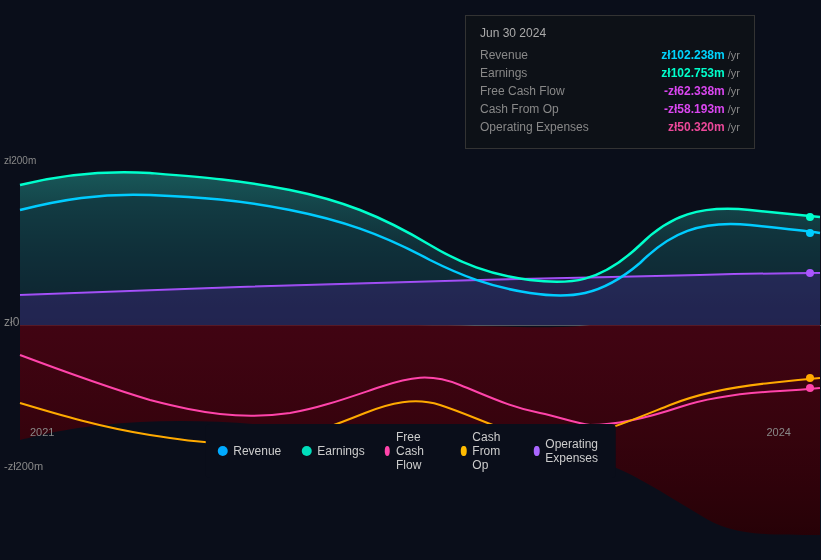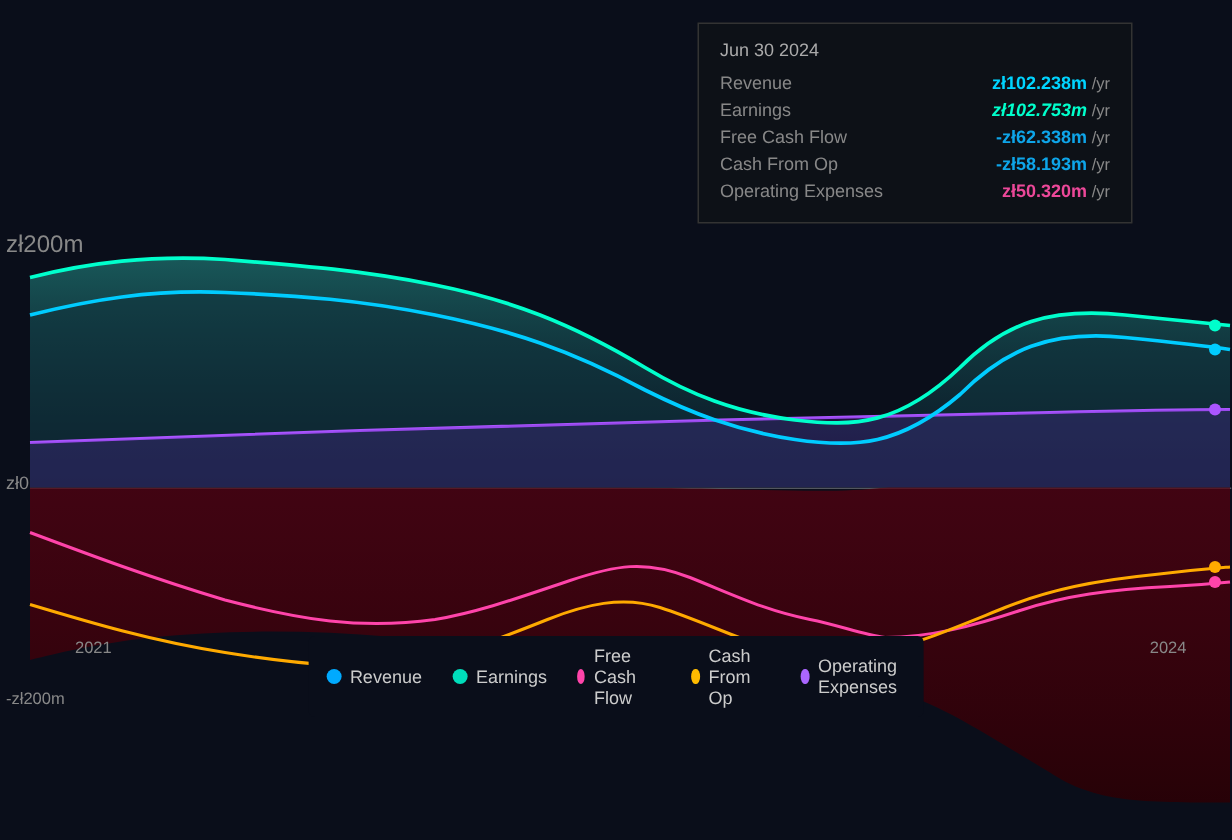--- a/index.html
+++ b/index.html
@@ -40,27 +40,26 @@
       font-size: 12px;
     }
     .tooltip-label {
       color: #888;
       min-width: 120px;
     }
     .tooltip-value {
       font-weight: bold;
     }
     .tooltip-value.cyan { color: #00d4ff; }
-    .tooltip-value.teal { color: #00ffcc; font-style: italic; }
-    .tooltip-value.red { color: #0ea5e9; text-align: right; }
+    .tooltip-value.teal { color: #00ffcc; }
+    .tooltip-value.red { color: #d946ef; text-align: right; }
     .tooltip-value.purple { color: #ec4899; }
     .x-label {
       color: #888;
       font-size: 11px;
-      margin-left: 20px;
     }
     .legend {
       position: absolute;
       bottom: 15px;
       left: 50%;
       transform: translateX(-50%);
       display: flex;
       gap: 20px;
       align-items: center;
       background: #0a0e1a;
@@ -83,21 +82,21 @@
       position: absolute;
       left: 20px;
       right: 0;
       height: 1px;
       background: rgba(255,255,255,0.3);
     }
     .y-label-200 {
       position: absolute;
       left: 4px;
       color: #888;
-      font-size: 16px;
+      font-size: 10px;
     }
     .y-label-0 {
       position: absolute;
       left: 4px;
       color: #888;
       font-size: 12px;
     }
     .y-label-neg200 {
       position: absolute;
       left: 4px;

